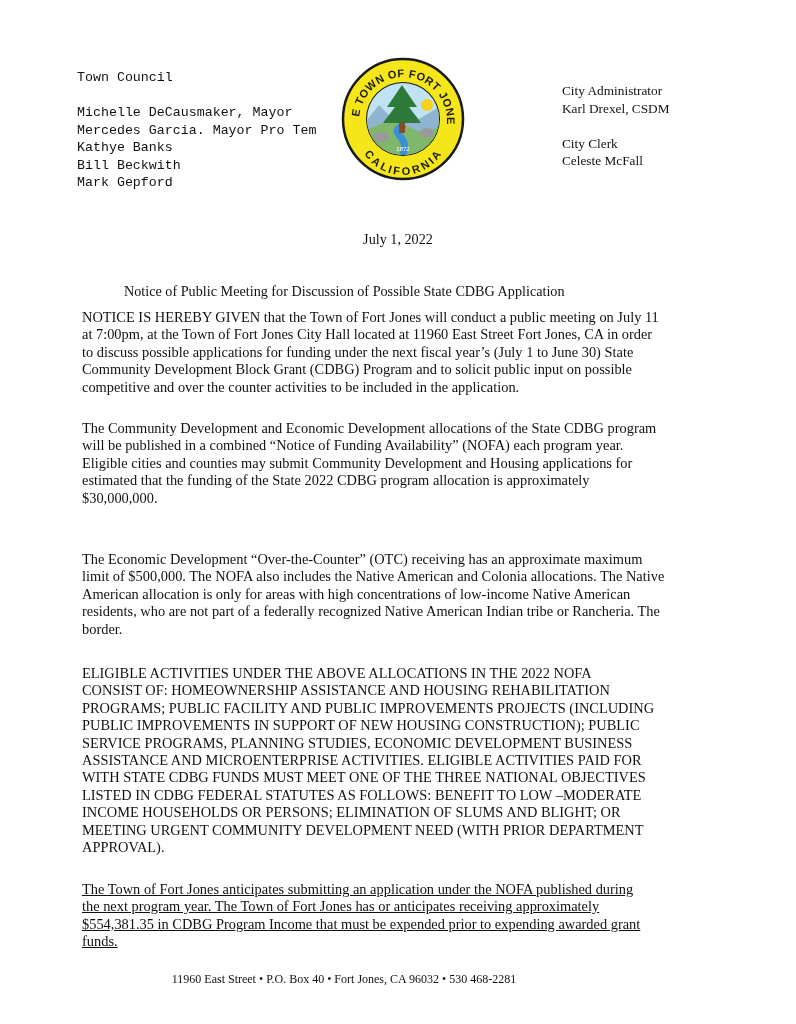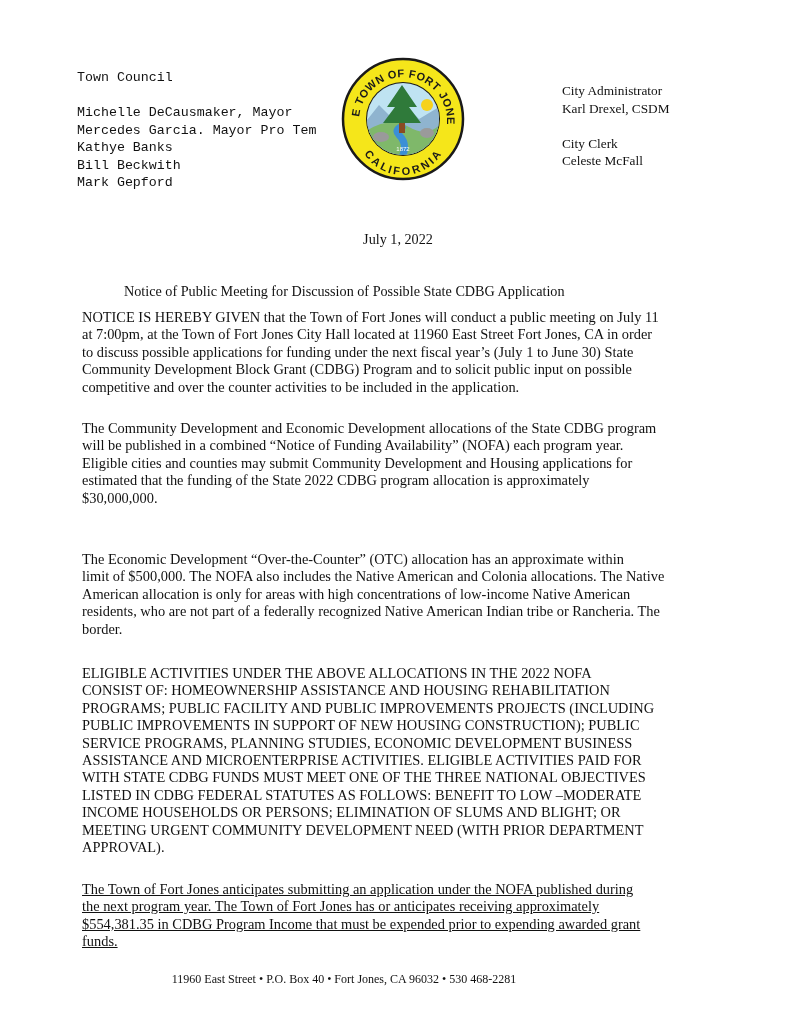--- a/index.html
+++ b/index.html
@@ -102,21 +102,21 @@
 
 <p id="p2" class="para">
   <span class="ln">The Community Development and Economic Development allocations of the State CDBG program</span>
   <span class="ln">will be published in a combined “Notice of Funding Availability” (NOFA) each program year.</span>
   <span class="ln">Eligible cities and counties may submit Community Development and Housing applications for</span>
   <span class="ln">estimated that the funding of the State 2022 CDBG program allocation is approximately</span>
   <span class="ln">$30,000,000.</span>
 </p>
 
 <p id="p3" class="para">
-  <span class="ln">The Economic Development “Over-the-Counter” (OTC) allocation has an approximate within</span>
+  <span class="ln">The Economic Development “Over-the-Counter” (OTC) receiving has an approximate maximum</span>
   <span class="ln">limit of $500,000. The NOFA also includes the Native American and Colonia allocations. The Native</span>
   <span class="ln">American allocation is only for areas with high concentrations of low-income Native American</span>
   <span class="ln">residents, who are not part of a federally recognized Native American Indian tribe or Rancheria. The</span>
   <span class="ln">border.</span>
 </p>
 
 <p id="p4" class="para">
   <span class="ln">ELIGIBLE ACTIVITIES UNDER THE ABOVE ALLOCATIONS IN THE 2022 NOFA</span>
   <span class="ln">CONSIST OF: HOMEOWNERSHIP ASSISTANCE AND HOUSING REHABILITATION</span>
   <span class="ln">PROGRAMS; PUBLIC FACILITY AND PUBLIC IMPROVEMENTS PROJECTS (INCLUDING</span>

